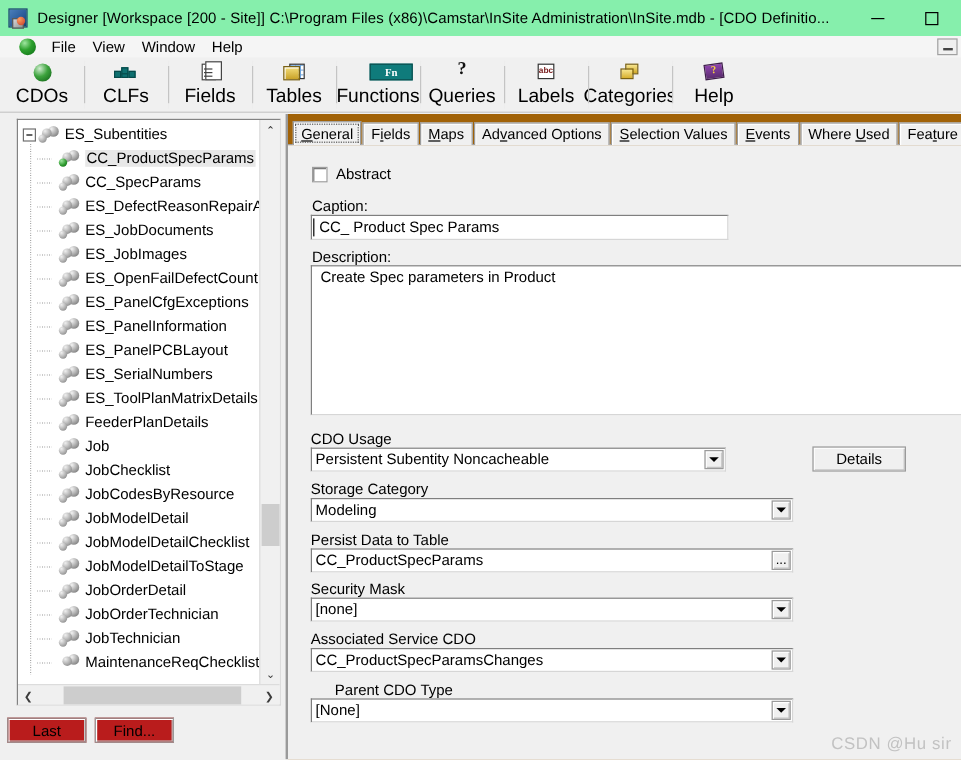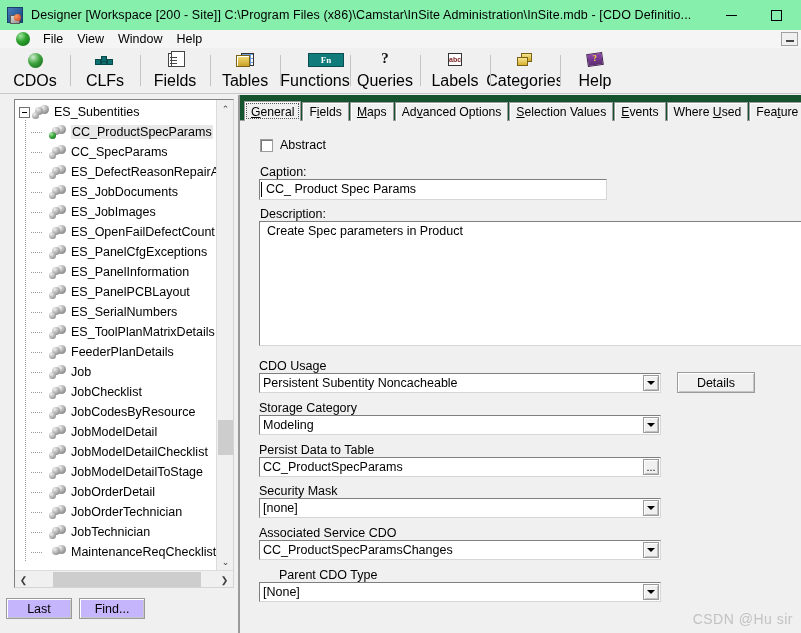--- a/index.html
+++ b/index.html
@@ -258,37 +258,37 @@
   .hscroll .arrow-l { left: 0; }
   .hscroll .arrow-r { right: 0; }
   .hthumb {
     position: absolute; top: 1px; left: 38px; width: 148px; height: 15px; background: #cdcdcd;
   }
 
   .btnrow {
     position: absolute; left: 6px; top: 503px; display: flex; gap: 7px;
   }
   .pbtn {
-    width: 66px; height: 21px; background: #c4b5fd;
+    width: 66px; height: 21px; background: #b91c1c;
     border: 1px solid #9a9a9a;
     box-shadow: inset 1px 1px 0 #ffffff, inset -1px -1px 0 #c8c8c8;
     font-size: 12.5px; color: #000;
     display: flex; align-items: center; justify-content: center;
   }
 
   
   .vsep {
     position: absolute; left: 238px; top: 95px; bottom: 0; width: 2px;
     background: #9a9a9a;
   }
 
   
   .rightpane {
     position: absolute; left: 240px; top: 95px; right: 0; bottom: 0;
-    background: #14532d;
+    background: #a16207;
   }
   .tabstrip {
     position: absolute; left: 4px; top: 6px; right: 0; height: 20px;
     display: flex; align-items: flex-end;
   }
   .tab {
     height: 19px; padding: 0 6px;
     display: flex; align-items: center; justify-content: center;
     background: #f0f0f0;
     border: 1px solid #9b9b9b;
@@ -738,21 +738,21 @@
         <span class="caret"></span>
         <span style="margin-left:3px">CC_ Product Spec Params</span>
       </div>
 
       <div class="fieldlbl" style="left:20px; top:86px;">Description:</div>
       <div class="txtarea" style="left:19px; top:100px; width:553px; height:125px;">
         <span style="margin-left:3px">Create Spec parameters in Product</span>
       </div>
 
       <div class="fieldlbl" style="left:19px; top:238px;">CDO Usage</div>
-      <div class="combo" style="left:19px; top:252px; width:402px; height:20px;">
+      <div class="combo" style="left:19px; top:252px; width:346px; height:20px;">
         <span>Persistent Subentity Noncacheable</span>
         <span class="arrow"></span>
       </div>
       <div class="dbtn" style="left:437px; top:251px; width:78px; height:21px;">Details</div>
 
       <div class="fieldlbl" style="left:19px; top:280px;">Storage Category</div>
       <div class="combo" style="left:19px; top:294px; width:402px; height:20px;">
         <span>Modeling</span>
         <span class="arrow"></span>
       </div>

